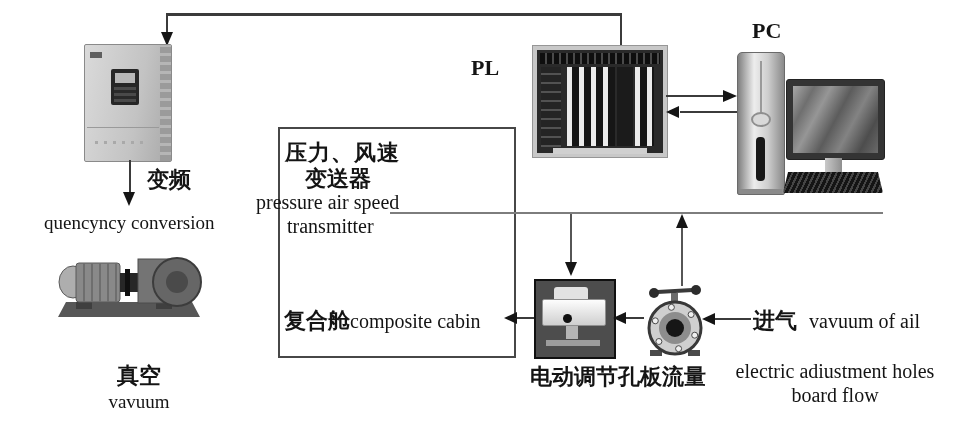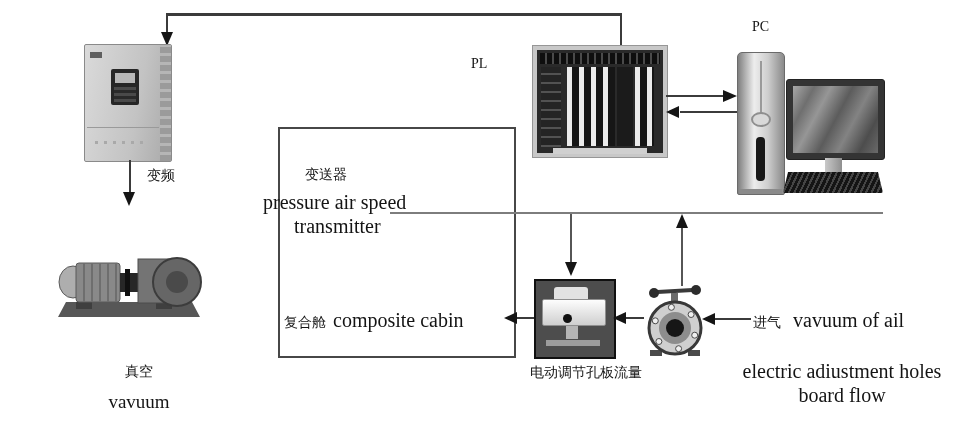--- a/index.html
+++ b/index.html
@@ -14,22 +14,22 @@
   .mid{background:var(--wire-mid,#565656);}
   .bus{background:var(--wire-gray,#7d7d7d);}
   
   .ah{position:absolute;width:0;height:0;border-style:solid;border-color:transparent;}
   .ah-down{border-width:14px 6px 0 6px;border-top-color:var(--arrow,#151515);}
   .ah-up{border-width:0 6px 14px 6px;border-bottom-color:var(--arrow,#151515);}
   .ah-left{border-width:6px 13px 6px 0;border-right-color:var(--arrow,#151515);}
   .ah-right{border-width:6px 0 6px 14px;border-left-color:var(--arrow,#151515);}
   
   .t{position:absolute;line-height:1.12;white-space:nowrap;}
-  .cn{font-size:14px;}
-  .en{font-size:20px;margin-left:7px;}
+  .cn{font-size:22px;font-weight:bold;}
+  .en{font-size:20px;}
   .en-s{font-size:19px;}
   .center{text-align:center;}
   
   .tx-box{position:absolute;left:278px;top:127px;width:234px;height:227px;border:2px solid #474747;background:transparent;}
   
   .vfd{left:84px;top:44px;width:86px;height:116px;background:linear-gradient(100deg,#dadada,#c3c3c3 60%,#a8a8a8);border:1px solid #8a8a8a;border-radius:2px;}
   .vfd-side{position:absolute;right:0;top:0;bottom:0;width:11px;background:repeating-linear-gradient(0deg,#9b9b9b 0 6px,#b6b6b6 6px 9px);}
   .vfd-logo{position:absolute;left:5px;top:7px;width:12px;height:6px;background:#5f5f5f;}
   .vfd-panel{position:absolute;left:26px;top:24px;width:28px;height:36px;background:#262626;border-radius:2px;}
   .vfd-screen{position:absolute;left:4px;top:4px;width:20px;height:10px;background:#b7b7b7;}
@@ -80,38 +80,40 @@
       <div class="vfd-screen"></div>
       <div class="vfd-keys"></div>
     </div>
     <div class="vfd-seam"></div>
     <div class="vfd-dots"></div>
   </div>
 
   <div class="vline" style="left:129px;top:160px;width:2px;height:32px;"></div>
   <div class="ah ah-down" style="left:123px;top:192px;"></div>
   <div class="t cn" style="left:147px;top:168px;">变频</div>
+  <div class="t en-s" style="left:44px;top:212px;">quencyncy conversion</div>
 
   <svg class="abs" style="left:56px;top:245px;" width="146" height="76" viewBox="0 0 146 76">
     <path d="M10 57 L136 57 L144 72 L2 72 Z" fill="#575757"></path>
     <rect x="20" y="57" width="16" height="7" fill="#3f3f3f"></rect>
     <rect x="100" y="57" width="16" height="7" fill="#3f3f3f"></rect>
     <ellipse cx="17" cy="37" rx="14" ry="16" fill="#aeaeae" stroke="#5a5a5a"></ellipse>
     <rect x="20" y="18" width="44" height="39" rx="3" fill="#898989" stroke="#5a5a5a"></rect>
     <path d="M28 18V57 M36 18V57 M44 18V57 M52 18V57 M60 18V57" stroke="#6e6e6e" stroke-width="2"></path>
     <rect x="64" y="28" width="18" height="19" fill="#272727"></rect>
     <rect x="69" y="24" width="5" height="27" fill="#101010"></rect>
     <rect x="82" y="14" width="34" height="44" fill="#747474" stroke="#4c4c4c"></rect>
     <circle cx="121" cy="37" r="24" fill="#666666" stroke="#3c3c3c" stroke-width="2"></circle>
     <circle cx="121" cy="37" r="11" fill="#4a4a4a"></circle>
   </svg>
   <div class="t en-s center" style="left:59px;top:391px;width:160px;">vavuum</div>
   <div class="t cn center" style="left:59px;top:364px;width:160px;">真空</div>
 
   <div class="tx-box"></div>
+  <div class="t cn" style="left:285px;top:141px;letter-spacing:1px;">压力、风速</div>
   <div class="t cn" style="left:305px;top:167px;">变送器</div>
   <div class="t en" style="left:256px;top:191px;">pressure air speed</div>
   <div class="t" style="left:284px;top:309px;"><span class="cn">复合舱</span><span class="en">composite cabin</span></div>
   <div class="t en" style="left:287px;top:215px;">transmitter</div>
 
   <div class="hline bus" style="left:390px;top:212px;width:493px;height:2px;"></div>
 
   <div class="vline mid" style="left:570px;top:214px;width:2px;height:48px;"></div>
   <div class="ah ah-down" style="left:565px;top:262px;"></div>
 

